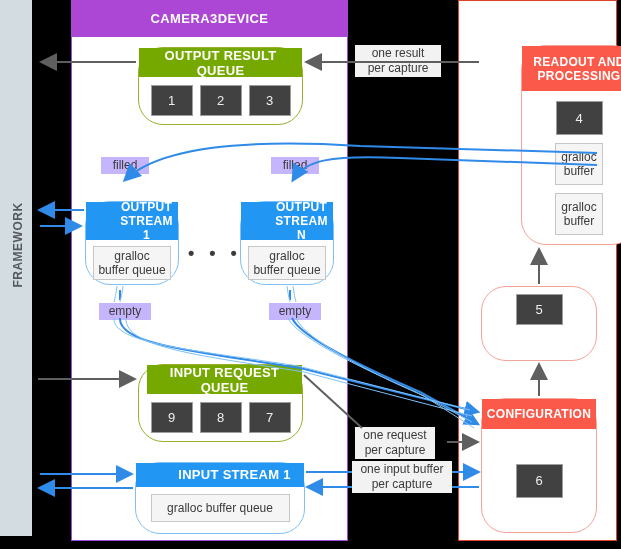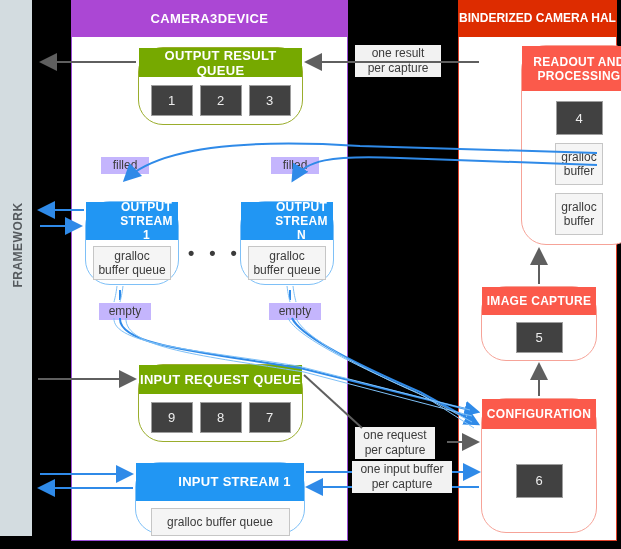--- a/index.html
+++ b/index.html
@@ -92,21 +92,20 @@
 <div id="root">
 
   <div class="framework-col">
     <div class="framework-label">FRAMEWORK</div>
   </div>
 
   <div class="c3d-col"></div>
   <div class="c3d-header">CAMERA3DEVICE</div>
 
   <div class="hal-col"></div>
-  <div class="hal-header">BINDERIZED CAMERA HAL</div>
 
   <div class="qbox green-box" style="left:138px;top:47px;width:165px;height:78px;">
     <div class="hdr" style="height:29px;">OUTPUT RESULT QUEUE</div>
     <div class="body" style="height:47px;">
       <div class="numchip" style="width:42px;height:31px;">1</div>
       <div class="numchip" style="width:42px;height:31px;">2</div>
       <div class="numchip" style="width:42px;height:31px;">3</div>
     </div>
   </div>
 
@@ -129,49 +128,48 @@
   </div>
 
   <div class="dots" style="left:188px;top:244px;">• • •</div>
 
   <div class="tag small" style="left:101px;top:157px;width:48px;">filled</div>
   <div class="tag small" style="left:271px;top:157px;width:48px;">filled</div>
   <div class="tag small" style="left:99px;top:303px;width:52px;">empty</div>
   <div class="tag small" style="left:269px;top:303px;width:52px;">empty</div>
 
   <div class="qbox green-box" style="left:138px;top:364px;width:165px;height:78px;">
-    <div class="hdr" style="height:29px;">INPUT REQUEST QUEUE</div>
+    <div class="hdr" style="height:29px;margin-left:8px;">INPUT REQUEST QUEUE</div>
     <div class="body" style="height:47px;">
       <div class="numchip" style="width:42px;height:31px;">9</div>
       <div class="numchip" style="width:42px;height:31px;">8</div>
       <div class="numchip" style="width:42px;height:31px;">7</div>
     </div>
   </div>
 
   <div class="qbox blue-box" style="left:135px;top:462px;width:170px;height:72px;">
-    <div class="hdr" style="height:38px;font-size:13px;">INPUT STREAM 1</div>
+    <div class="hdr" style="height:24px;font-size:13px;">INPUT STREAM 1</div>
     <div class="body" style="height:42px;">
       <div class="graybox" style="width:139px;height:28px;">gralloc buffer queue</div>
     </div>
   </div>
 
   <div class="qbox red-box" style="left:481px;top:45px;width:116px;height:200px;margin-left:40px;">
     <div class="hdr" style="height:45px;">READOUT AND PROCESSING</div>
     <div style="height:153px;display:flex;flex-direction:column;align-items:center;
                 justify-content:flex-start;padding-top:10px;gap:8px;box-sizing:border-box;">
       <div class="numchip" style="width:47px;height:34px;">4</div>
       <div class="graybox" style="width:48px;height:42px;white-space:pre-line;">gralloc
 buffer</div>
       <div class="graybox" style="width:48px;height:42px;white-space:pre-line;">gralloc
 buffer</div>
     </div>
   </div>
 
   <div class="qbox red-box" style="left:481px;top:286px;width:116px;height:75px;">
-    <div class="hdr" style="height:28px;">IMAGE CAPTURE</div>
     <div class="body" style="height:45px;">
       <div class="numchip" style="width:47px;height:31px;">5</div>
     </div>
   </div>
 
   <div class="qbox red-box" style="left:481px;top:398px;width:116px;height:135px;">
     <div class="hdr" style="height:30px;">CONFIGURATION</div>
     <div class="body" style="height:103px;">
       <div class="numchip" style="width:47px;height:34px;">6</div>
     </div>

